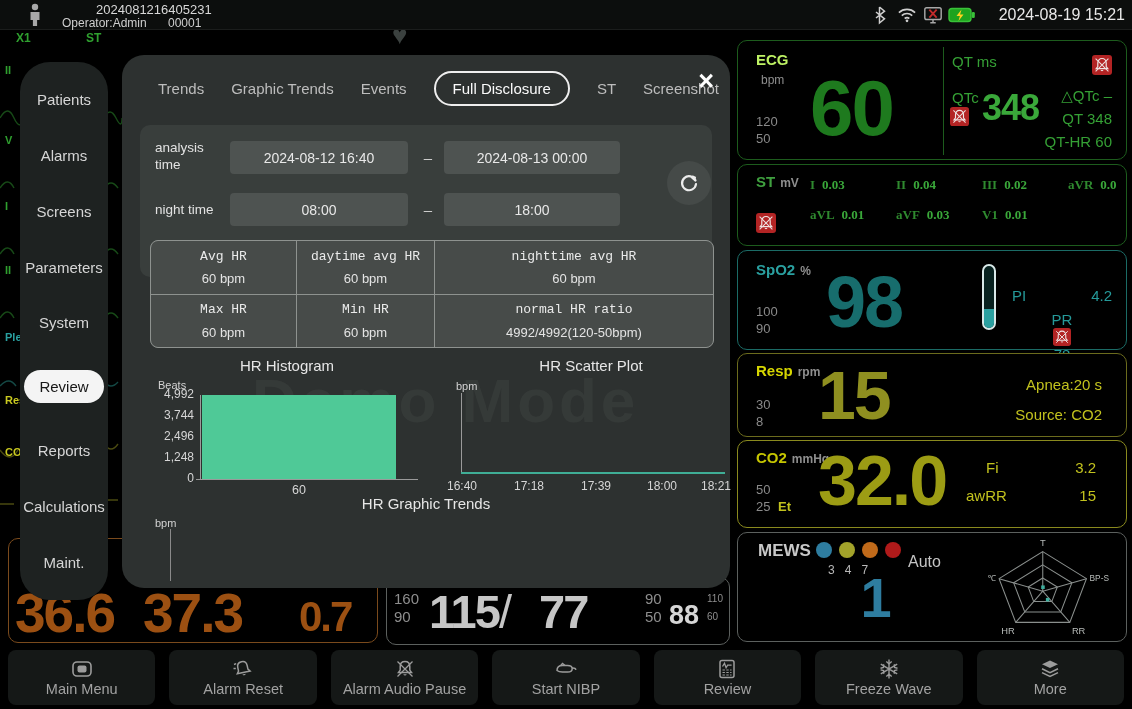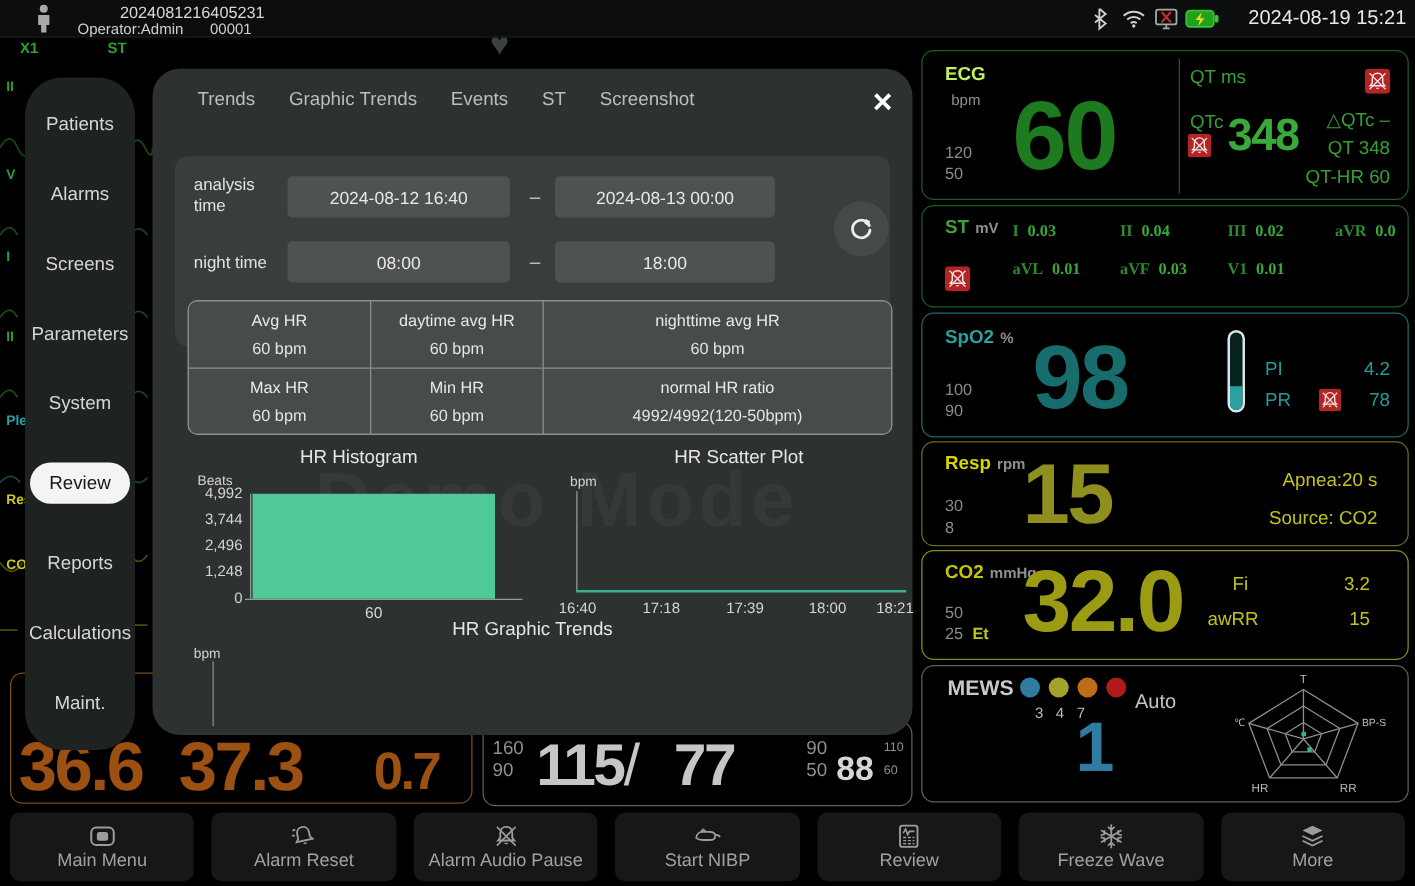--- a/index.html
+++ b/index.html
@@ -53,21 +53,21 @@
   #in-a1 { left:90px; top:16px; } #in-a2 { left:304px; top:16px; width:176px; }
   #in-n1 { left:90px; top:68px; } #in-n2 { left:304px; top:68px; width:176px; }
   .time-dash { position:absolute; width:18px; text-align:center; color:#cccccc; font-size:15px; }
   #dash-1 { left:279px; top:24px; } #dash-2 { left:279px; top:76px; }
   #refresh-btn { position:absolute; left:527px; top:36px; width:44px; height:44px; border-radius:50%; background:#454a48;
     display:flex; align-items:center; justify-content:center; cursor:pointer; }
 
   #stats-table { position:absolute; left:28px; top:185px; width:564px; height:108px; border:1px solid #8e928f; border-radius:8px;
     overflow:hidden; display:grid; grid-template-columns:145px 137px 1fr; grid-template-rows:1fr 1fr; gap:1px; background:#8e928f; }
   .stat-cell { background:#474b49; display:flex; flex-direction:column; justify-content:space-evenly; align-items:center; }
-  .stat-name { font-size:13px; color:#eaeaea; }
+  .stat-name { font-size:13px; color:#eaeaea;font-family:Liberation Mono, monospace; }
   .stat-value { font-size:13px; color:#e4e4e4; }
 
   .chart-title { position:absolute; top:0; left:0; width:100%; text-align:center; font-size:15px; color:#e6e6e6; }
   .axis-unit { position:absolute; font-size:11px; color:#d2d2d2; }
   #hist { position:absolute; left:0; top:302px; width:330px; height:140px; }
   #hist-beats { left:36px; top:22px; }
   .hist-ytick { position:absolute; width:52px; text-align:right; font-size:12px; color:#d6d6d6; left:20px; }
   #hyt-0 { top:30px; } #hyt-1 { top:51px; } #hyt-2 { top:72px; } #hyt-3 { top:93px; } #hyt-4 { top:114px; }
   #hist-yaxis { position:absolute; left:78px; top:38px; width:1px; height:84px; background:#9a9a9a; }
   #hist-baseline { position:absolute; left:74px; top:122px; width:222px; height:1px; background:#9a9a9a; }
@@ -121,21 +121,21 @@
   .lead-name { color:#2f8a2f; font-weight:bold; margin-right:7px; }
   .lead-val { color:#3aa83a; font-weight:bold; }
 
   #spo2-label { position:absolute; left:18px; top:10px; color:#2aa0a0; }
   #spo2-lims { position:absolute; left:18px; top:52px; }
   #spo2-value { position:absolute; left:88px; top:10px; font-size:72px; color:#176d6d; }
   #spo2-gauge { position:absolute; left:244px; top:13px; width:14px; height:66px; border:2px solid #d8e8e8; border-radius:8px; overflow:hidden; background:#07211f; }
   #spo2-gauge-fill { position:absolute; bottom:0; left:0; width:100%; height:30%; }
   .spo2-text { color:#259a9a; font-size:15px; }
   #pi-row { position:absolute; left:274px; top:36px; width:100px; display:flex; justify-content:space-between; }
-  #pr-row { position:absolute; left:274px; top:60px; width:100px; display:flex; align-items:center; justify-content:space-between; }
+  #pr-row { position:absolute; left:274px; top:60px; width:100px; display:flex; align-items:center; justify-content:center;flex-direction:column; }
 
   #resp-label { position:absolute; left:18px; top:8px; color:#d6d600; }
   #resp-lims { position:absolute; left:18px; top:42px; }
   #resp-value { position:absolute; left:80px; top:2px; font-size:68px; color:#8f8f20; }
   .resp-text { color:#c2c21e; font-size:15px; }
   #resp-apnea { position:absolute; right:24px; top:22px; }
   #resp-source { position:absolute; right:24px; top:52px; }
 
   #co2-label { position:absolute; left:18px; top:8px; color:#c6c600; }
   #co2-lims { position:absolute; left:18px; top:40px; }
@@ -261,20 +261,21 @@
     <div class="side-item">Maint.</div>
   </div>
 
   <div id="modal">
     <div id="watermark">Demo Mode</div>
 
     <div id="tabs">
       <div class="tab">Trends</div>
       <div class="tab">Graphic Trends</div>
       <div class="tab">Events</div>
+      <div class="tab active">Full Disclosure</div>
       <div class="tab">ST</div>
       <div class="tab">Screenshot</div>
     </div>
     <div id="modal-close">×</div>
 
     <div id="time-card">
       <div class="time-label" id="lbl-analysis">analysis time</div>
       <div class="time-input" id="in-a1">2024-08-12 16:40</div>
       <div class="time-dash" id="dash-1">–</div>
       <div class="time-input" id="in-a2">2024-08-13 00:00</div>

